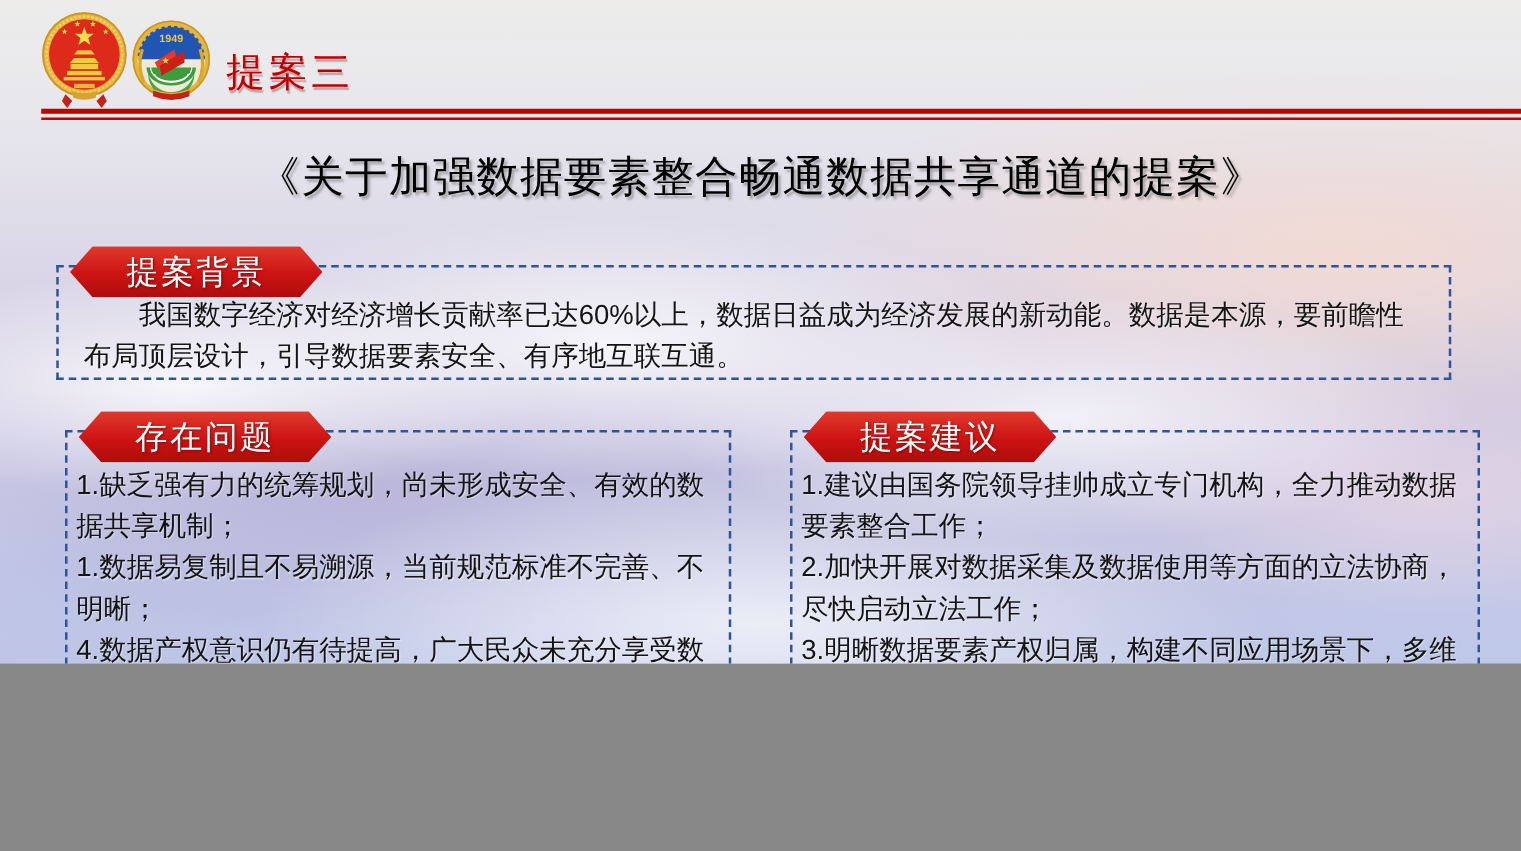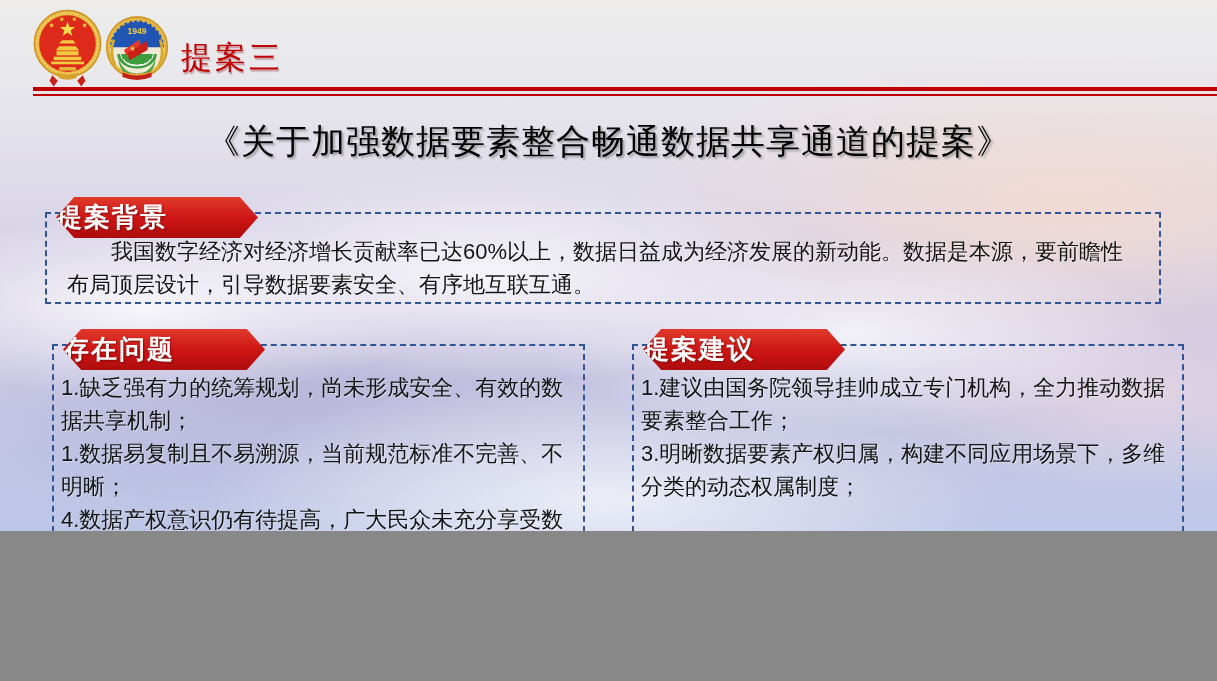--- a/index.html
+++ b/index.html
@@ -47,22 +47,22 @@
   .panel { position:absolute; border:2px dashed #2F5597; }
   .panel-bg          { left:45px;  top:212px; width:1116px; height:92px; }
   .panel-problems    { left:52px;  top:344px; width:533px;  height:289px; }
   .panel-suggestions { left:632px; top:344px; width:552px;  height:289px; }
 
   .badge {
     position:absolute; top:-17px; left:9px;
     width:202px; height:41px;
     background:linear-gradient(180deg,#E03A2C 0%, #CC1313 55%, #AE0D0D 100%);
     clip-path:polygon(9% 0, 91% 0, 100% 50%, 91% 100%, 9% 100%, 0 50%);
-    color:#fff; font-size:26px; font-weight:700; letter-spacing:2px;
-    text-align:left; line-height:41px;
+    color:#fff; font-size:26px; font-weight:400; letter-spacing:2px;
+    text-align:center; line-height:41px;
     text-shadow:1px 1px 2px rgba(90,0,0,.6);
   }
 
   .panel-bg .body-text {
     padding:21px 26px 0 20px;
     text-indent:2em;
     font-size:22px; line-height:33px; color:#141414;
     text-shadow:1px 1px 0 rgba(255,255,255,.35);
   }
   .list {
@@ -137,17 +137,18 @@
       <p>1.缺乏强有力的统筹规划，尚未形成安全、有效的数据共享机制；</p>
       <p>1.数据易复制且不易溯源，当前规范标准不完善、不明晰；</p>
       <p>4.数据产权意识仍有待提高，广大民众未充分享受数据红利。</p>
     </div>
   </section>
 
   <section class="panel panel-suggestions">
     <div class="badge">提案建议</div>
     <div class="list">
       <p>1.建议由国务院领导挂帅成立专门机构，全力推动数据要素整合工作；</p>
+      <p>2.加快开展对数据采集及数据使用等方面的立法协商，尽快启动立法工作；</p>
       <p>3.明晰数据要素产权归属，构建不同应用场景下，多维分类的动态权属制度；</p>
     </div>
   </section>
 
 </div>
 
 </body></html>

